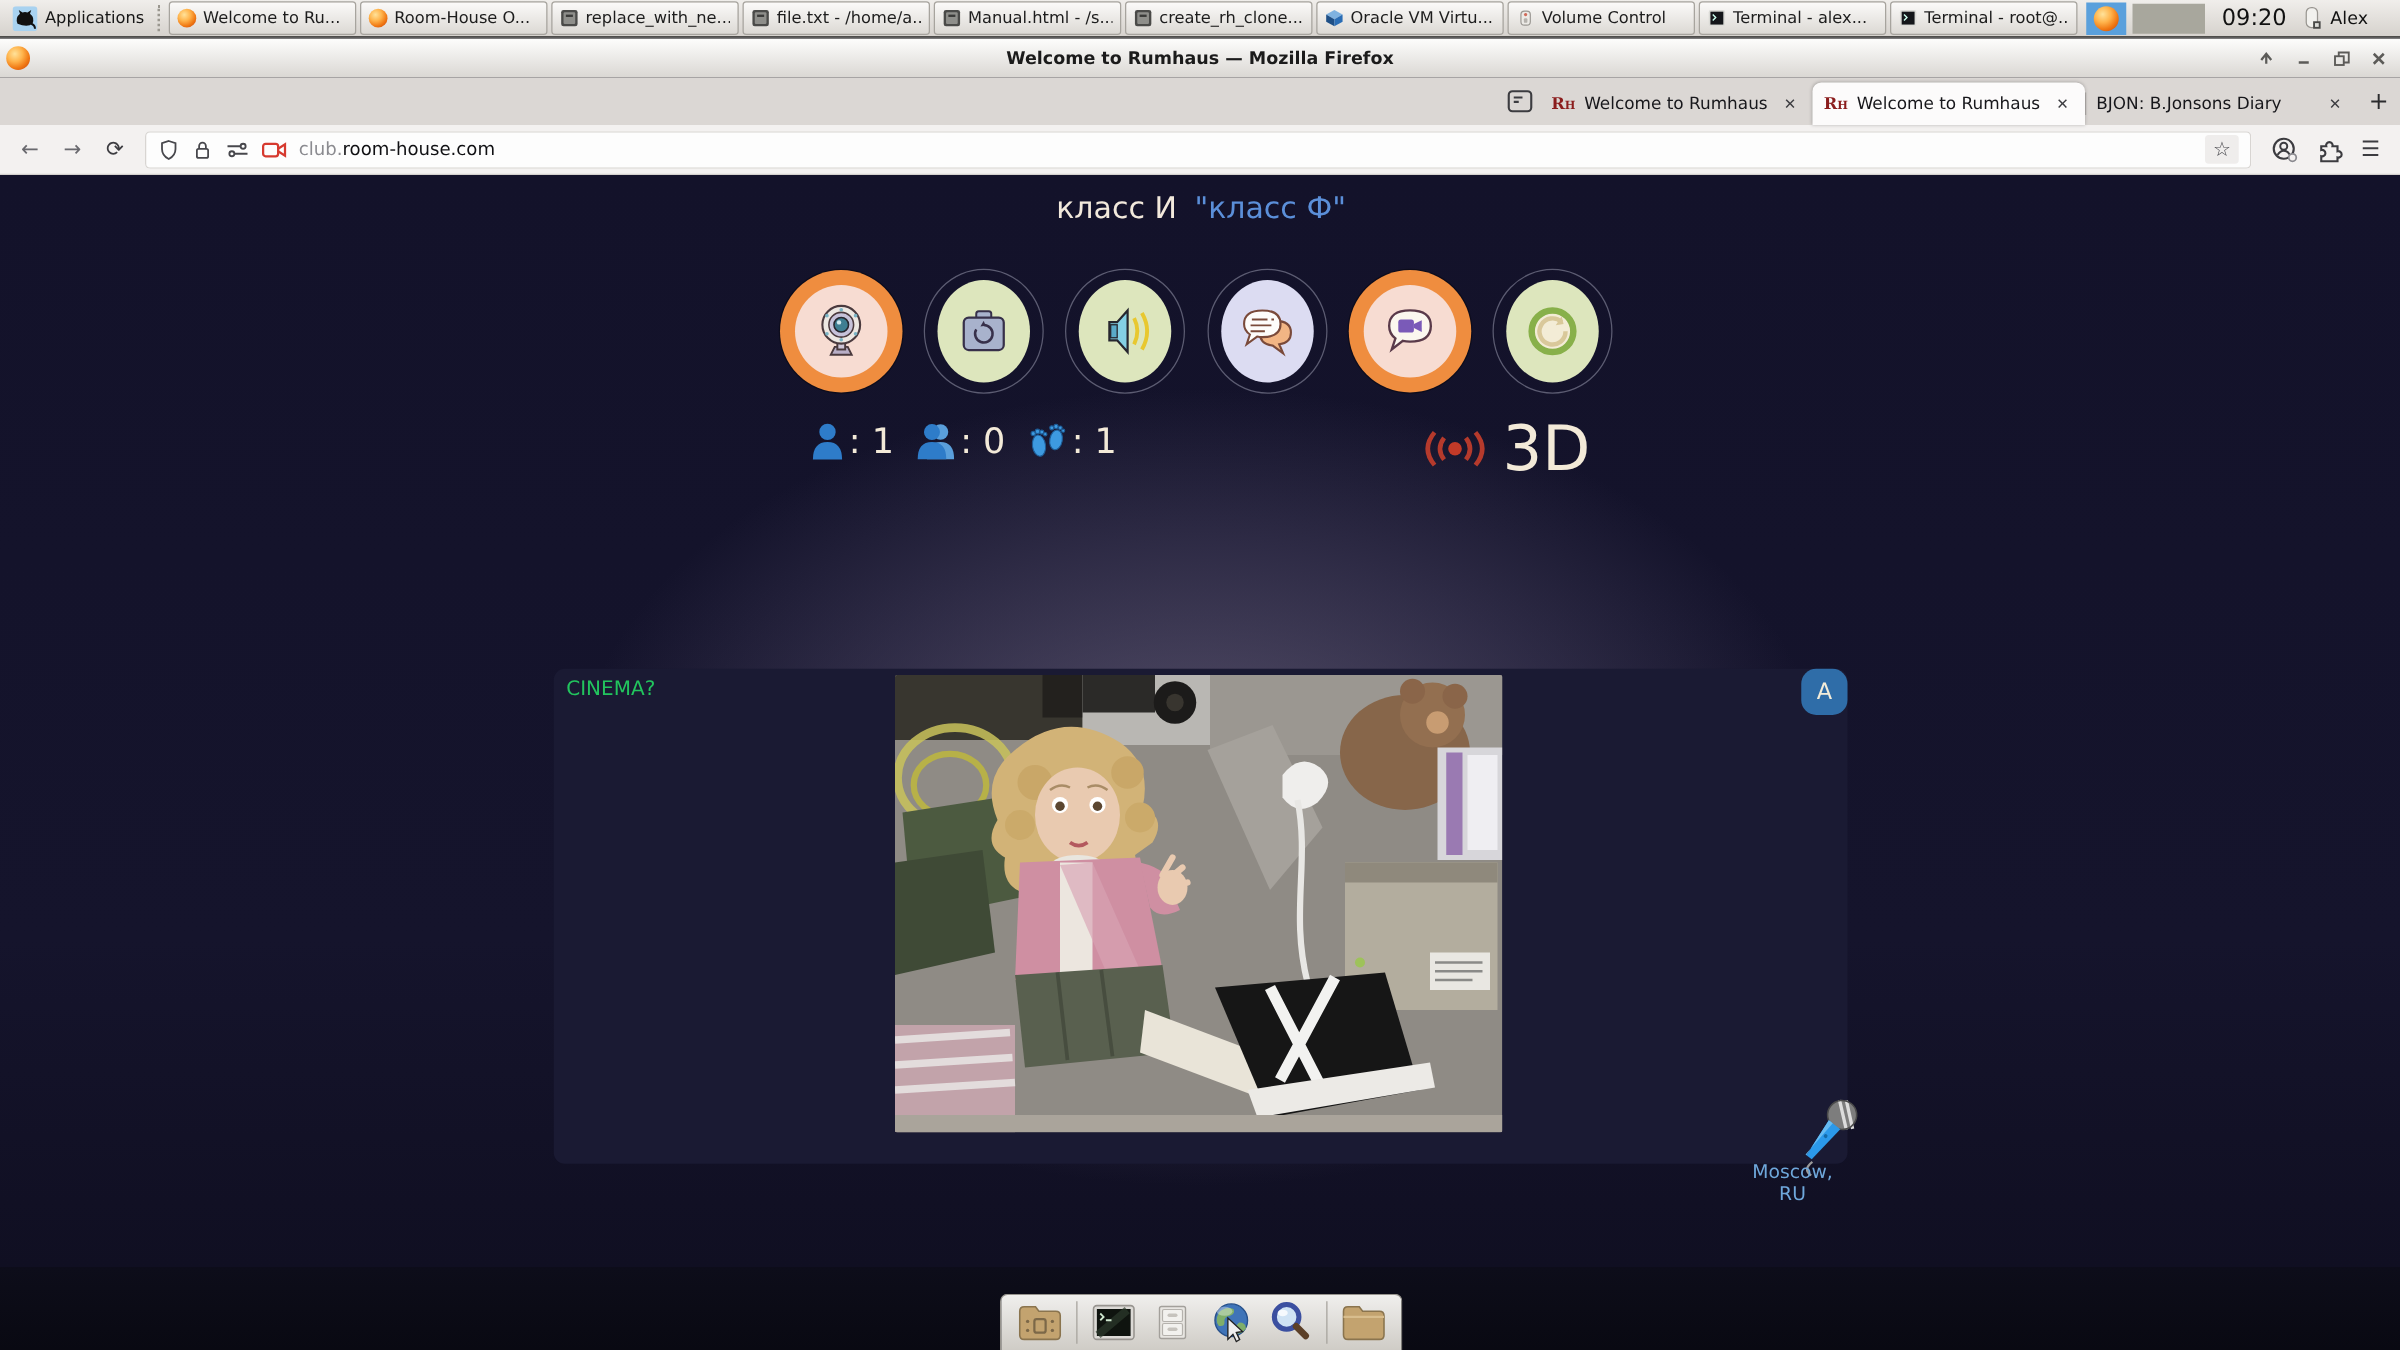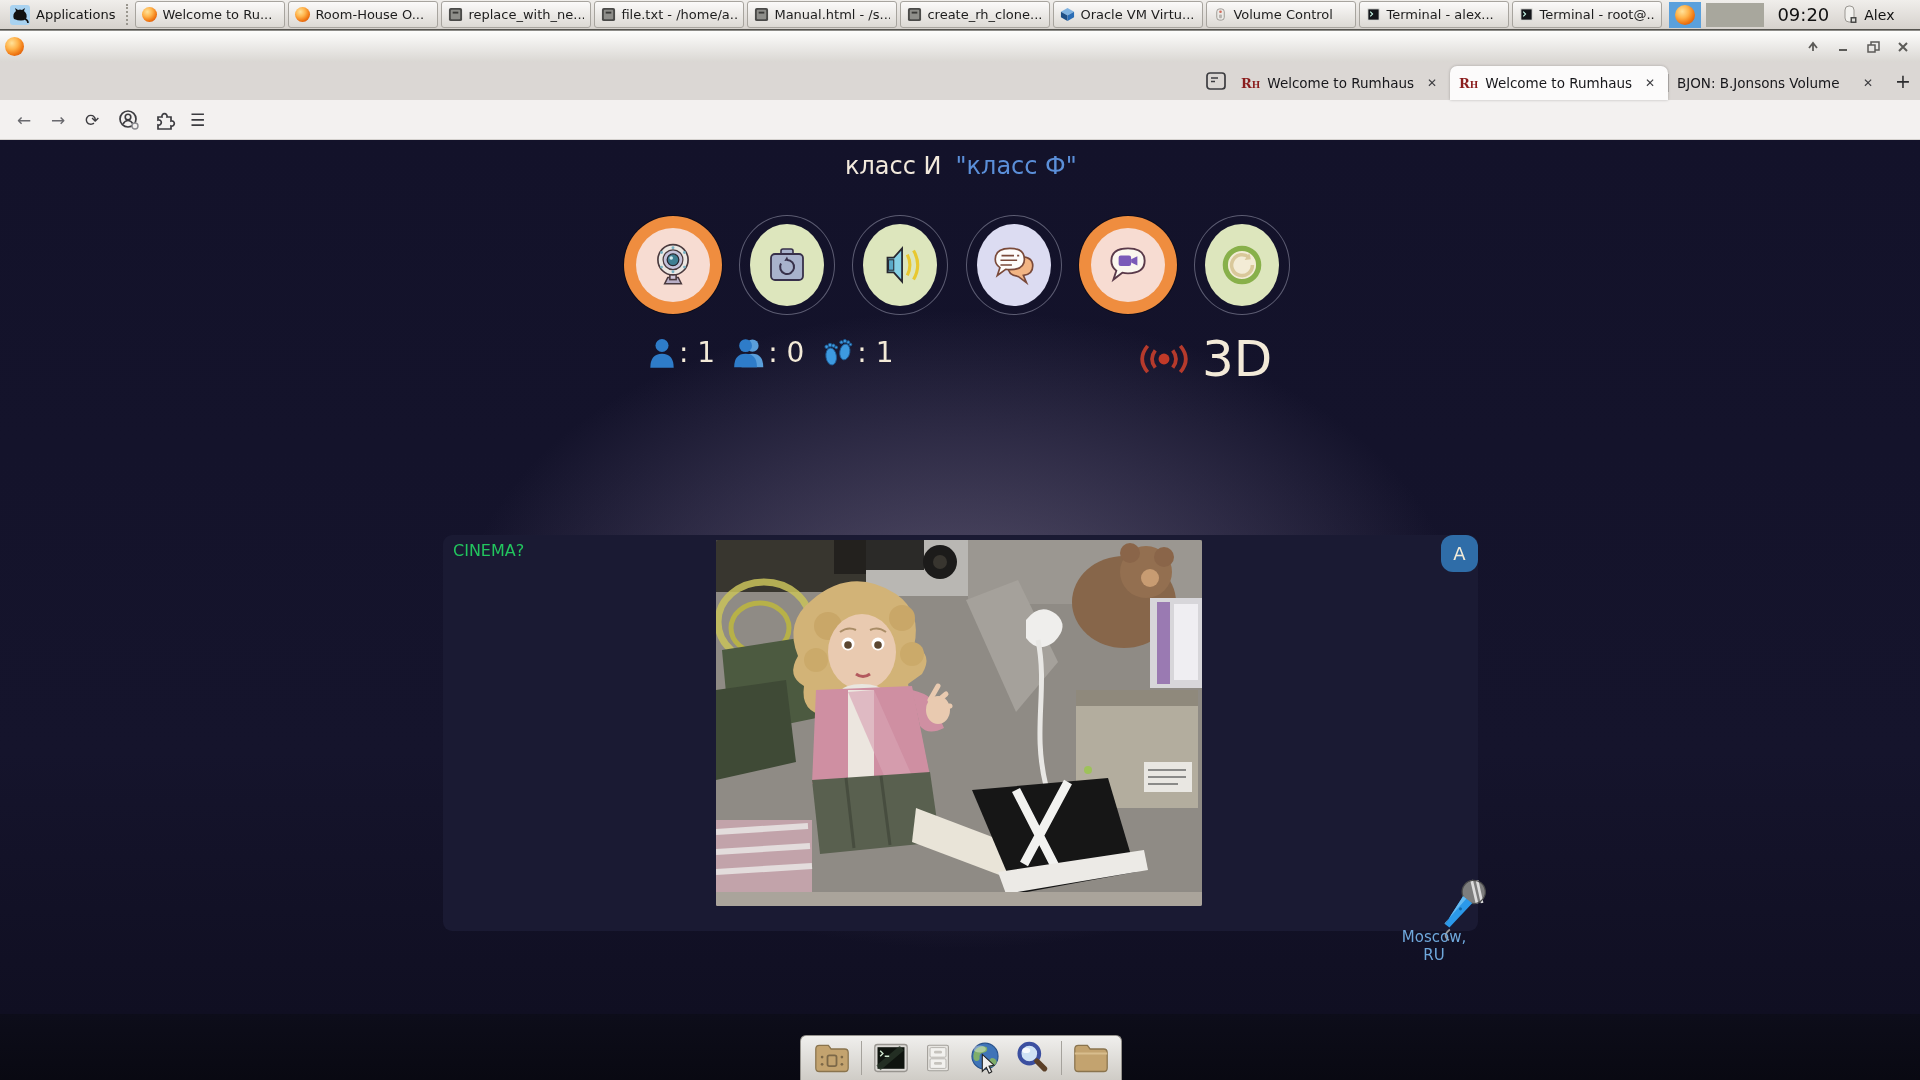--- a/index.html
+++ b/index.html
@@ -237,20 +237,21 @@
         <rect x="3" y="2" width="9" height="16" rx="4" fill="#f2f1ee" stroke="#9a9792"></rect>
         <rect x="8.5" y="13" width="6" height="6" fill="#4a4a48"></rect>
           <rect x="10" y="14.5" width="3" height="3" fill="#dcdcd8"></rect>
       </svg>
       <div class="tb-user">Alex</div>
     </div>
   </div>
 
   <div id="titlebar">
     <span class="ff-ball" style="width:19px;height:19px;margin-left:5px;"></span>
+    <div class="title-text">Welcome to Rumhaus — Mozilla Firefox</div>
     <div class="win-controls">
       <span class="win-btn">
         <svg width="14" height="14" viewBox="0 0 14 14">
             <path d="M3 8 L7 3 L11 8 M7 3.5 L7 11" stroke="#5c5b58" stroke-width="1.8" fill="none"></path>
           </svg>
       </span>
       <span class="win-btn">
         <svg width="14" height="14" viewBox="0 0 14 14">
             <path d="M3 10 H11" stroke="#5c5b58" stroke-width="2"></path>
           </svg>
@@ -280,30 +281,52 @@
       <span class="favicon"><span>R</span><span class="sub">H</span></span>
       <span class="tab-label">Welcome to Rumhaus</span>
       <span class="tab-close">✕</span>
     </div>
     <div class="tab active">
       <span class="favicon"><span>R</span><span class="sub">H</span></span>
       <span class="tab-label">Welcome to Rumhaus</span>
       <span class="tab-close">✕</span>
     </div>
     <div class="tab">
-      <span class="tab-label">BJON: B.Jonsons Volume</span>
+      <span class="tab-label">BJON: B.Jonsons Diary</span>
       <span class="tab-close">✕</span>
     </div>
     <div class="newtab-btn">+</div>
   </div>
 
   <div id="navbar">
     <span class="nav-ic">←</span>
     <span class="nav-ic">→</span>
     <span class="nav-ic dark">⟳</span>
+    <div class="urlfield">
+      <svg width="18" height="18" viewBox="0 0 20 20">
+        <path d="M10 2 L16 4 V9 C16 13.5 13.2 16.3 10 18 C6.8 16.3 4 13.5 4 9 V4 Z" fill="none" stroke="#47474c" stroke-width="1.6"></path>
+      </svg>
+      <svg width="18" height="18" viewBox="0 0 20 20">
+        <rect x="5" y="9" width="10" height="8" rx="1.5" fill="none" stroke="#47474c" stroke-width="1.6"></rect>
+        <path d="M7 9 V6.5 a3 3 0 0 1 6 0 V9" fill="none" stroke="#47474c" stroke-width="1.6"></path>
+      </svg>
+      <svg width="20" height="18" viewBox="0 0 20 18">
+        <path d="M2 6 H12" stroke="#47474c" stroke-width="1.6"></path>
+          <circle cx="14.5" cy="6" r="2" fill="none" stroke="#47474c" stroke-width="1.5"></circle>
+        <path d="M8 12 H18" stroke="#47474c" stroke-width="1.6"></path>
+          <circle cx="5.5" cy="12" r="2" fill="none" stroke="#47474c" stroke-width="1.5"></circle>
+      </svg>
+      <svg width="21" height="18" viewBox="0 0 21 18">
+        <rect x="1.5" y="4" width="12" height="10" rx="2" fill="none" stroke="#d63a2f" stroke-width="1.8"></rect>
+        <path d="M13.5 8 L19 4.5 V13.5 L13.5 10" fill="none" stroke="#d63a2f" stroke-width="1.8"></path>
+      </svg>
+      <span class="url-prefix">club.</span>
+      <span class="url-domain" style="margin-left:-9px;">room-house.com</span>
+      <span class="url-star">☆</span>
+    </div>
     <div class="nav-right">
       <svg width="22" height="22" viewBox="0 0 22 22">
         <circle cx="10" cy="10" r="8" fill="none" stroke="#3c3c40" stroke-width="1.7"></circle>
         <circle cx="10" cy="8" r="2.8" fill="none" stroke="#3c3c40" stroke-width="1.6"></circle>
         <path d="M5 15 q2 -3.5 5 -3.5 q3 0 5 3.5" fill="none" stroke="#3c3c40" stroke-width="1.6"></path>
         <circle cx="17" cy="17" r="3" fill="#f3f1f0" stroke="#8a8a8f" stroke-width="1.4"></circle>
       </svg>
       <svg width="22" height="22" viewBox="0 0 22 22">
         <path d="M4 8 h4 a2.6 2.6 0 1 1 5 0 h4 v4 a2.6 2.6 0 1 1 0 5 v3 H4 v-4 a2.6 2.6 0 1 0 0 -5 z" fill="none" stroke="#3c3c40" stroke-width="1.7"></path>
       </svg>

